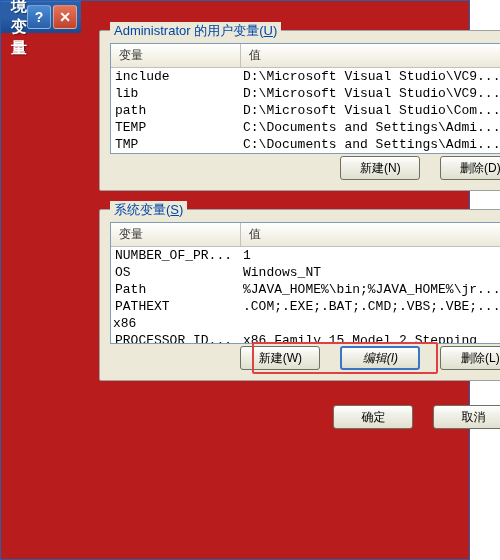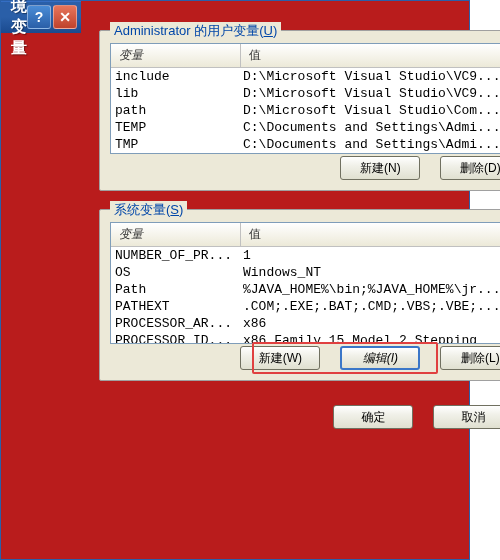--- a/index.html
+++ b/index.html
@@ -82,21 +82,21 @@
     background: linear-gradient(to bottom, #fff, #ece9d8);
     border-bottom: 1px solid #c0c0c0;
     font-family: "SimSun", sans-serif;
     font-size: 12px;
   }
   .listview-header-col {
     padding: 3px 8px;
     border-right: 1px solid #c0c0c0;
     color: #333;
   }
-  .col-name { width: 130px; flex-shrink: 0; font-style: italic; }
+  .col-name { width: 130px; flex-shrink: 0; }
   .col-value { flex: 1; }
   .listview-body { }
   .listview-row {
     display: flex;
     padding: 1px 0;
   }
   .listview-row .cell-name {
     width: 130px; flex-shrink: 0;
     padding: 0 2px 0 4px;
     white-space: nowrap; overflow: hidden;
@@ -237,21 +237,20 @@
             </div>
           <div class="listview-row">
               <div class="cell-name">Path</div>
               <div class="cell-value">%JAVA_HOME%\bin;%JAVA_HOME%\jr...</div>
             </div>
           <div class="listview-row">
               <div class="cell-name">PATHEXT</div>
               <div class="cell-value">.COM;.EXE;.BAT;.CMD;.VBS;.VBE;...</div>
             </div>
           <div class="listview-row">
-              <div class="cell-name">PROCESSOR_AR...</div>
               <div class="cell-value">x86</div>
             </div>
           <div class="listview-row">
               <div class="cell-name">PROCESSOR_ID...</div>
               <div class="cell-value">x86 Family 15 Model 2 Stepping</div>
             </div>
         </div>
         <div class="scrollbar">
           <div class="sb-btn">▲</div>
           <div class="sb-track">

